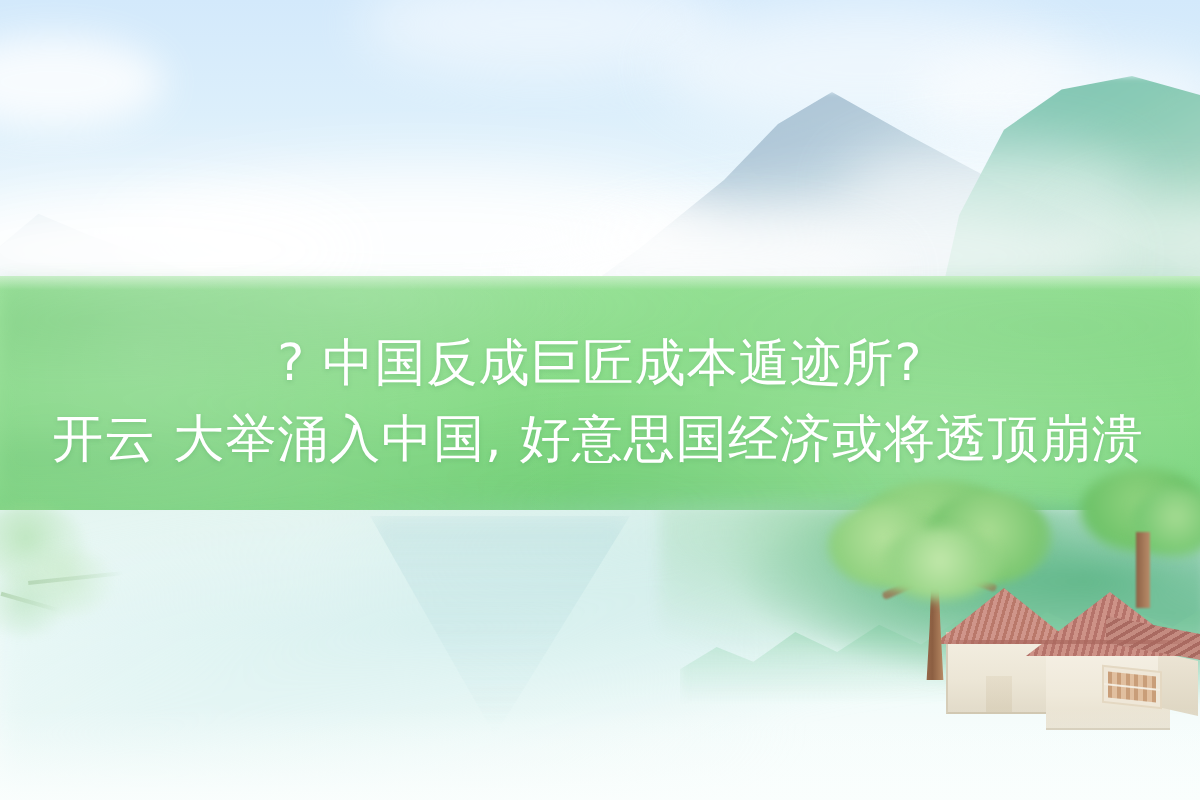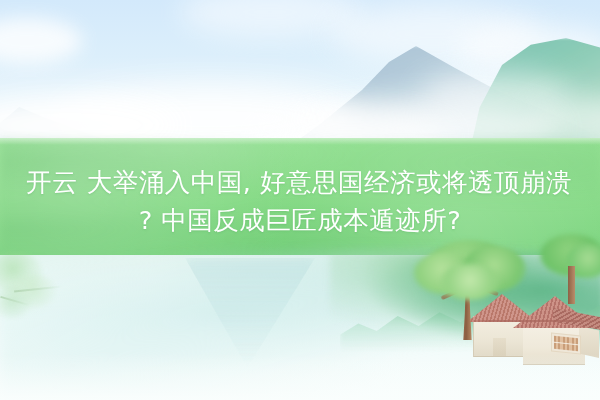--- a/index.html
+++ b/index.html
@@ -270,22 +270,22 @@
   <div class="mist m1"></div>
   <div class="mist m3"></div>
 
   <div class="band">
     <div class="band-tex"></div>
     <div class="band-top-hl"></div>
     <div class="band-bot-fade"></div>
   </div>
 
   <div class="headline">
+    <div class="line l2">? 中国反成巨匠成本遁迹所?</div>
     <div class="line l1">开云 大举涌入中国, 好意思国经济或将透顶崩溃</div>
-    <div class="line l2">? 中国反成巨匠成本遁迹所?</div>
   </div>
 
   <div class="fg"></div>
   <div class="fg-wash"></div>
   <div class="fg-ray"></div>
 
   <div class="foliage-mass"></div>
   <div class="foliage-edge"></div>
 
   <div class="tree-far">

